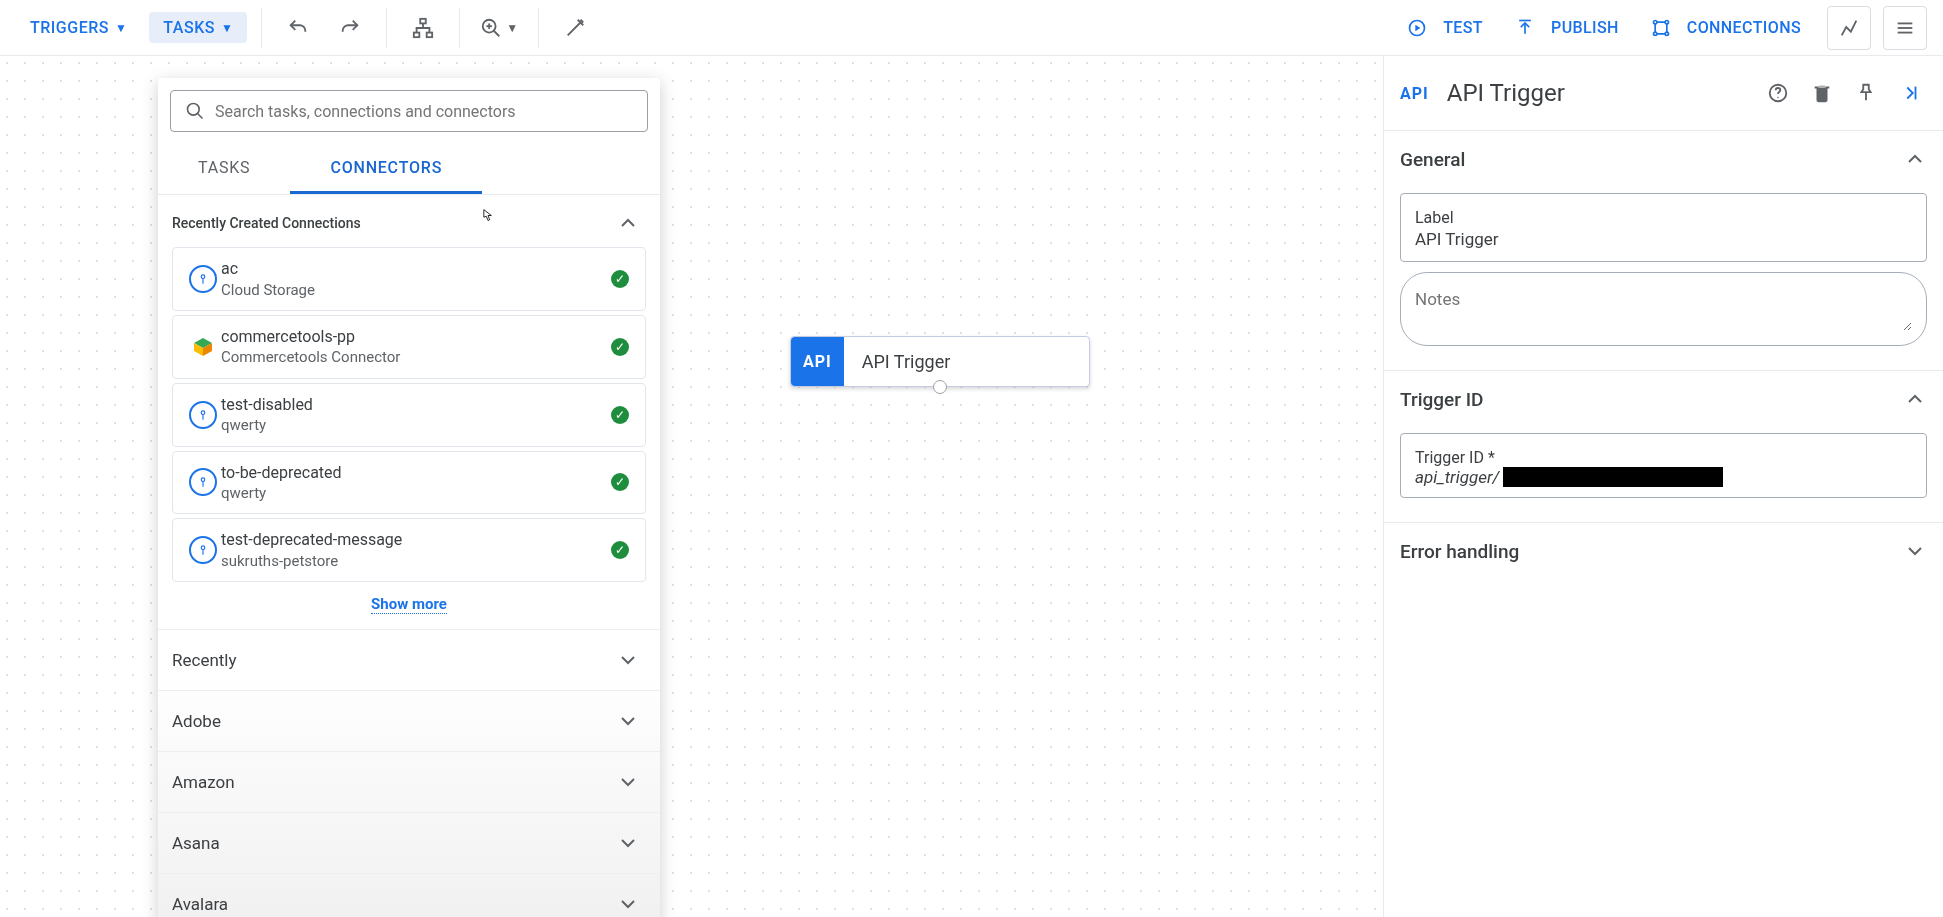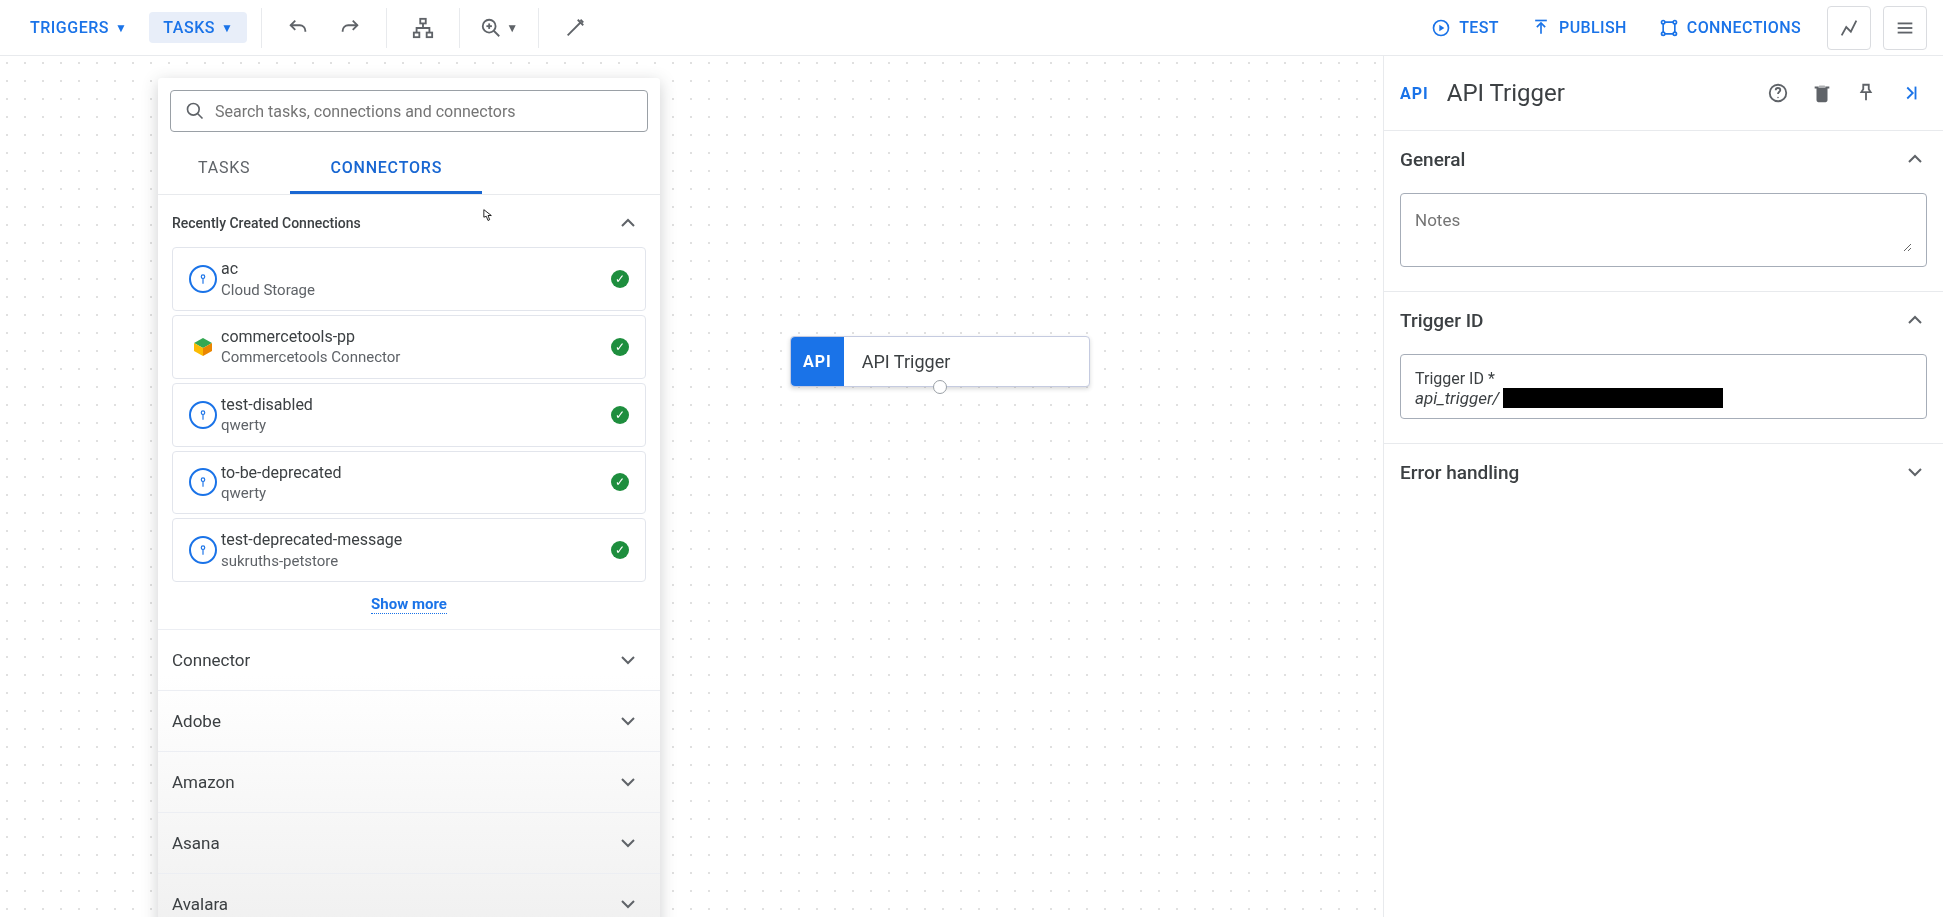--- a/index.html
+++ b/index.html
@@ -23,21 +23,21 @@
   }
   .top-btn.tasks-sel { background: #e8eef9; }
   .top-arrow { font-size: 12px; color: #1a73e8; }
   .topsep { width: 1px; height: 40px; background: #e8eaed; margin: 0 6px; }
   .icon-btn {
     width: 44px; height: 44px; display: inline-flex; align-items: center; justify-content: center;
     color: #5f6368; cursor: pointer; border-radius: 50%;
   }
   .icon-btn svg, .icon-btn span.uic { width: 22px; height: 22px; font-size: 22px; }
   .top-right { margin-left: auto; display: flex; align-items: center; gap: 4px; }
-  .top-action { display: inline-flex; align-items: center; gap: 8px; padding: 8px 14px; color: #1a73e8; font-weight: 500; letter-spacing: .4px; cursor: pointer; }
+  .top-action { display: inline-flex; align-items: center; gap: 16px; padding: 8px 14px; color: #1a73e8; font-weight: 500; letter-spacing: .4px; cursor: pointer; }
   .top-action .ic { width: 20px; height: 20px; display:inline-flex; align-items:center; justify-content:center;}
   .box-btn { width:44px; height:44px; border:1px solid #dadce0; border-radius:4px; display:inline-flex; align-items:center; justify-content:center; color:#5f6368; margin-left:8px; cursor:pointer;}
 
   
   .workspace {
     position: relative;
     height: calc(100% - 56px);
     background:
       radial-gradient(circle at 1px 1px, #e0e0e0 1px, transparent 1px);
     background-size: 18px 18px;
@@ -355,21 +355,21 @@
           </div>
           <span class="conn-status">✓</span>
         </div>
 
         <div class="showmore">
           <span>Show more</span>
         </div>
       </div>
 
       <div class="vendor-row">
-        <span class="vn">Connector</span>
+        <span class="vn">Recently</span>
         <svg class="chev" viewBox="0 0 24 24" fill="none" stroke="currentColor" stroke-width="2">
             <polyline points="6 9 12 15 18 9"></polyline>
           </svg>
       </div>
       <div class="vendor-row">
         <span class="vn">Adobe</span>
         <svg class="chev" viewBox="0 0 24 24" fill="none" stroke="currentColor" stroke-width="2">
             <polyline points="6 9 12 15 18 9"></polyline>
           </svg>
       </div>
@@ -425,21 +425,25 @@
       </div>
     </div>
 
     <div class="rp-section">
       <div class="rp-sh">
         <h3>General</h3>
         <svg class="chev" viewBox="0 0 24 24" fill="none" stroke="currentColor" stroke-width="2">
             <polyline points="6 15 12 9 18 15"></polyline>
           </svg>
       </div>
-      <div class="field" style="">
+      <div class="field">
+        <span class="legend">Label</span>
+        <input type="text" value="API Trigger" style="">
+      </div>
+      <div class="field" style="border-radius:27px;">
         <textarea placeholder="Notes" style=""></textarea>
       </div>
     </div>
 
     <div class="rp-section">
       <div class="rp-sh">
         <h3>Trigger ID</h3>
         <svg class="chev" viewBox="0 0 24 24" fill="none" stroke="currentColor" stroke-width="2">
             <polyline points="6 15 12 9 18 15"></polyline>
           </svg>

